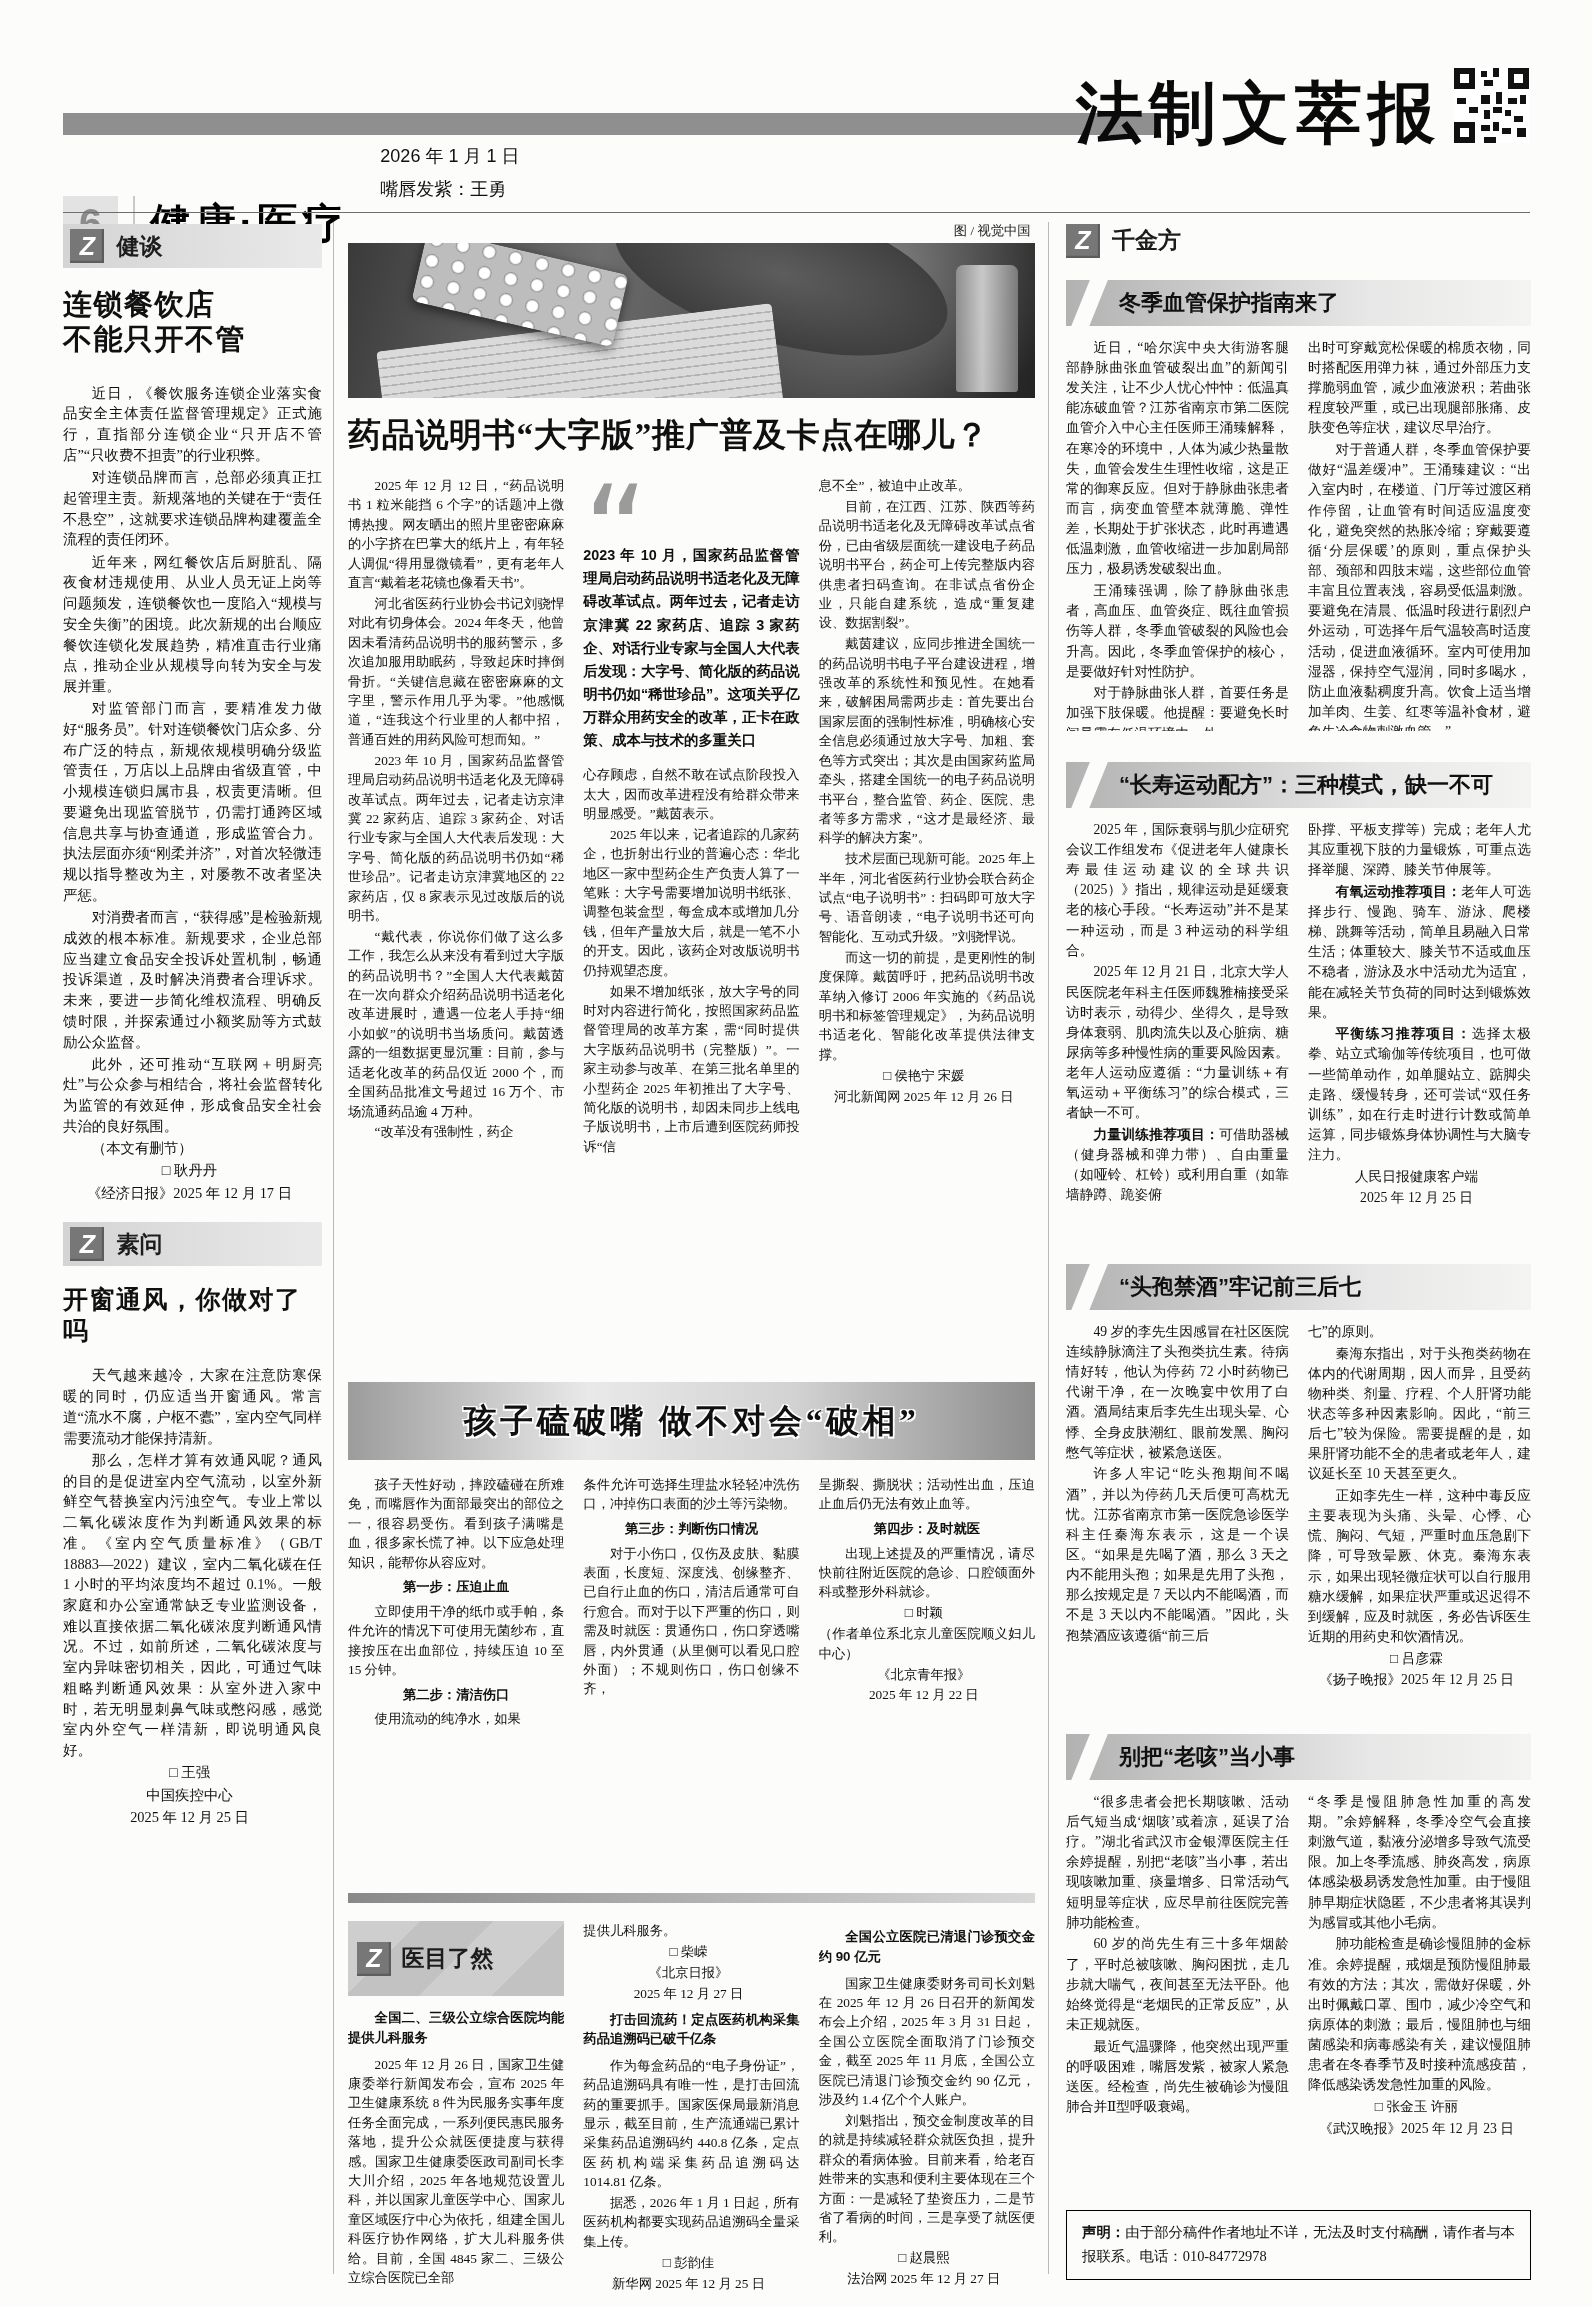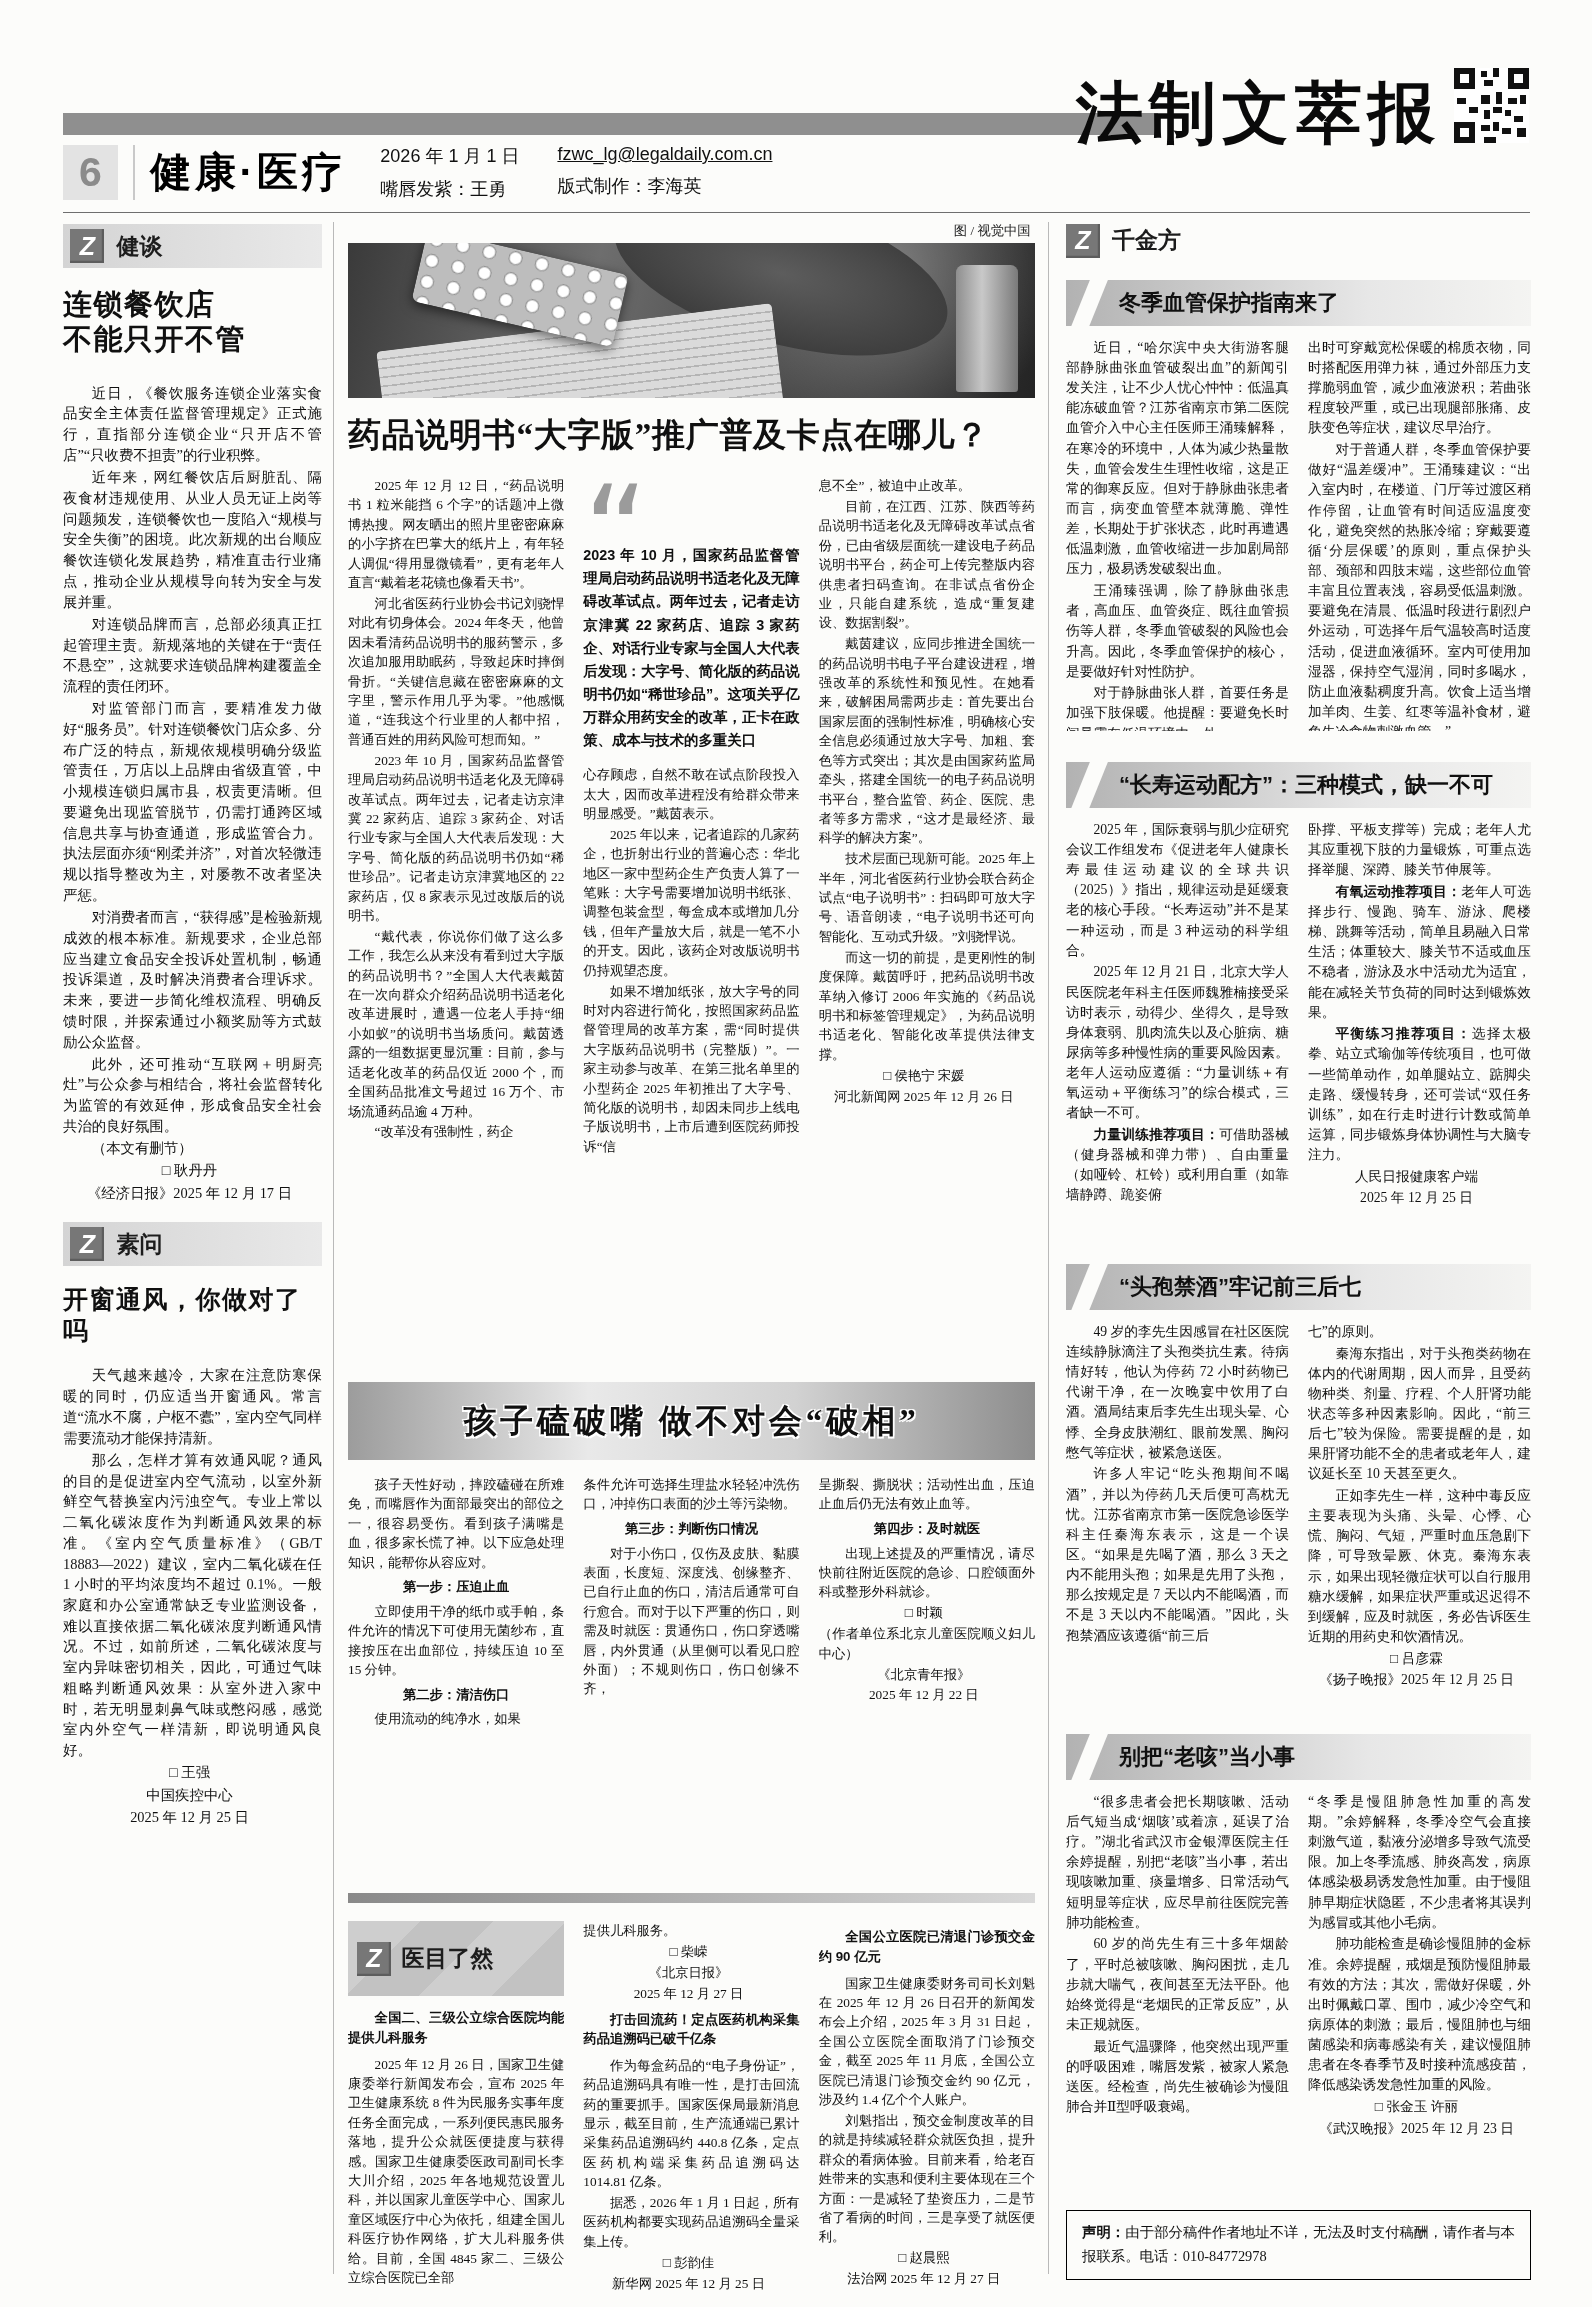--- a/index.html
+++ b/index.html
@@ -10,21 +10,21 @@
   
   .topbar{position:absolute;left:63px;top:113px;width:1095px;height:22px;background:#8f8f8f;}
   .brand{position:absolute;right:152px;top:68px;font-size:67px;font-weight:900;letter-spacing:6px;
          font-family:"Liberation Serif","DejaVu Serif",serif;color:#0a0a0a;}
   .qr{position:absolute;right:64px;top:68px;width:75px;height:75px;}
   .header-row{position:absolute;left:63px;top:144px;display:flex;align-items:center;gap:15px;}
   .pagenum{width:55px;height:55px;background:#e3e3e3;color:#8b8b8b;font-size:41px;font-weight:bold;
            display:flex;align-items:center;justify-content:center;}
   .hline-v{width:2.2px;height:55px;background:#c9c9c9;}
   .section-title{font-size:41px;font-weight:900;letter-spacing:3.7px;color:#000;}
-  .meta{display:flex;gap:38px;margin-left:19px;}
+  .meta{display:flex;gap:48px;margin-left:19px;flex-direction:column;}
   .meta-col{display:flex;flex-direction:column;gap:9px;font-size:18px;}
   .email{text-decoration:underline;cursor:pointer;}
   .header-rule{position:absolute;left:63px;right:63px;top:212px;border-top:1.5px solid #6e6e6e;}
 
   .vrule{position:absolute;top:222px;height:2052px;width:0.7px;background:#b9b9b9;}
   .v1{left:333px;} .v2{left:1048px;}
 
   
   .left-rail{position:absolute;left:63px;top:224px;width:259px;}
   .center-rail{position:absolute;left:348px;top:222px;width:687px;}
@@ -156,22 +156,22 @@
     <div class="badge-bar">
       <span class="zlogo">Z</span>
       <span class="badge-label">健谈</span>
     </div>
     <h2 class="l-title">
       <span>连锁餐饮店</span><br>
       <span>不能只开不管</span>
     </h2>
     <div class="body">
         <p>近日，《餐饮服务连锁企业落实食品安全主体责任监督管理规定》正式施行，直指部分连锁企业“只开店不管店”“只收费不担责”的行业积弊。</p>
+        <p>对连锁品牌而言，总部必须真正扛起管理主责。新规落地的关键在于“责任不悬空”，这就要求连锁品牌构建覆盖全流程的责任闭环。</p>
         <p>近年来，网红餐饮店后厨脏乱、隔夜食材违规使用、从业人员无证上岗等问题频发，连锁餐饮也一度陷入“规模与安全失衡”的困境。此次新规的出台顺应餐饮连锁化发展趋势，精准直击行业痛点，推动企业从规模导向转为安全与发展并重。</p>
-        <p>对连锁品牌而言，总部必须真正扛起管理主责。新规落地的关键在于“责任不悬空”，这就要求连锁品牌构建覆盖全流程的责任闭环。</p>
         <p>对监管部门而言，要精准发力做好“服务员”。针对连锁餐饮门店众多、分布广泛的特点，新规依规模明确分级监管责任，万店以上品牌由省级直管，中小规模连锁归属市县，权责更清晰。但要避免出现监管脱节，仍需打通跨区域信息共享与协查通道，形成监管合力。执法层面亦须“刚柔并济”，对首次轻微违规以指导整改为主，对屡教不改者坚决严惩。</p>
         <p>对消费者而言，“获得感”是检验新规成效的根本标准。新规要求，企业总部应当建立食品安全投诉处置机制，畅通投诉渠道，及时解决消费者合理诉求。未来，要进一步简化维权流程、明确反馈时限，并探索通过小额奖励等方式鼓励公众监督。</p>
         <p>此外，还可推动“互联网＋明厨亮灶”与公众参与相结合，将社会监督转化为监管的有效延伸，形成食品安全社会共治的良好氛围。</p>
         <p>（本文有删节）</p>
         <p class="sig">□ 耿丹丹</p>
         <p class="sig">《经济日报》2025 年 12 月 17 日</p>
       </div>
 
     <div class="badge-bar">
       <span class="zlogo">Z</span>

